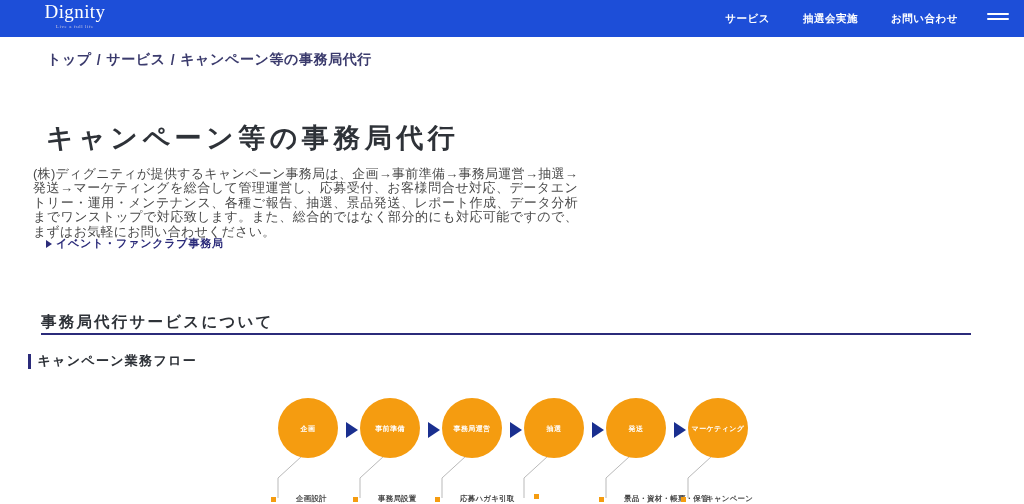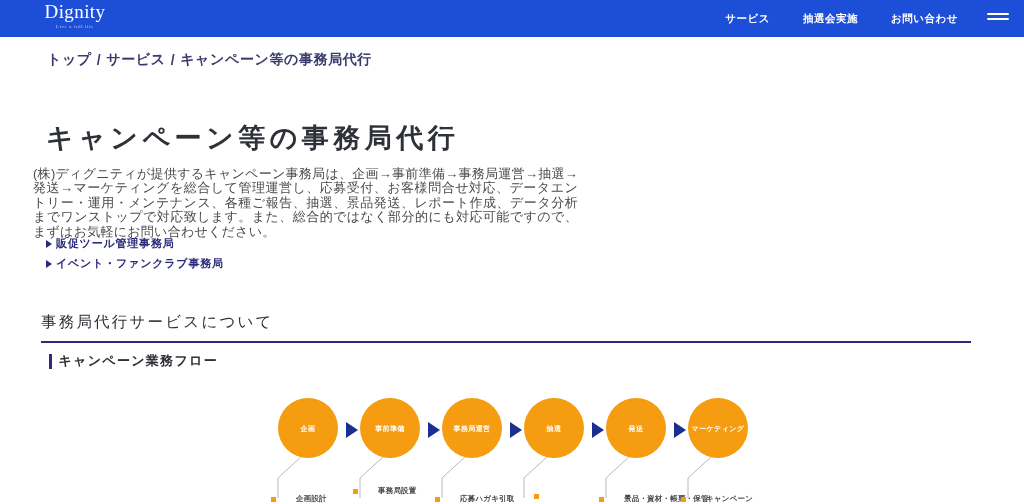--- a/index.html
+++ b/index.html
@@ -93,30 +93,30 @@
   }
   .link-text{
     font-size:11px; color:#2b2b7a; font-weight:700; letter-spacing:.8px;
   }
 
   
   .sec-head{
     position:absolute; left:41px; top:312px; width:930px;
   }
   .sec-head-text{
-    font-size:15.5px; color:#2e3238; font-weight:400;
-    letter-spacing:2.2px; padding-bottom:8px; display:block;
+    font-size:15.5px; color:#2e3238; font-weight:700;
+    letter-spacing:2.2px; display:block;
   }
   .sec-head-rule{
     height:1.5px; background:#2b2b7a; width:100%;
   }
 
   
   .sub-head{
-    position:absolute; left:49px; top:352px;
+    position:absolute; left:28px; top:352px;
     display:flex; align-items:center; gap:7px;
   }
   .sub-bar{
     width:2.5px; height:15px; background:#2b2b7a;
   }
   .sub-head-text{
     font-size:13px; color:#2e3238; font-weight:700; letter-spacing:1.3px;
   }
 
   
@@ -189,24 +189,20 @@
   <span class="crumb">サービス</span>
   <span class="crumb-sep">/</span>
   <span class="crumb current">キャンペーン等の事務局代行</span>
 </div>
 
 <h1 class="page-title">キャンペーン等の事務局代行</h1>
 
 <p class="desc">(株)ディグニティが提供するキャンペーン事務局は、企画→事前準備→事務局運営→抽選→発送→マーケティングを総合して管理運営し、応募受付、お客様問合せ対応、データエントリー・運用・メンテナンス、各種ご報告、抽選、景品発送、レポート作成、データ分析までワンストップで対応致します。また、総合的ではなく部分的にも対応可能ですので、まずはお気軽にお問い合わせください。</p>
 
 <div class="links">
-  <div class="link-row">
-    <span class="tri"></span>
-    <span class="link-text">販促ツール管理事務局</span>
-  </div>
   <div class="link-row">
     <span class="tri"></span>
     <span class="link-text">イベント・ファンクラブ事務局</span>
   </div>
 </div>
 
 <div class="sec-head">
   <span class="sec-head-text">事務局代行サービスについて</span>
   <div class="sec-head-rule"></div>
 </div>
@@ -255,21 +251,21 @@
 
     <div class="circle" style="left:688px;">
       <span class="circle-label">マーケティング</span>
     </div>
   </div>
 
   <div class="leaf" style="left:271px; top:96px;">
     <span class="leaf-dot"></span>
     <span class="leaf-text">企画設計</span>
   </div>
-  <div class="leaf" style="left:353px; top:88px;">
+  <div class="leaf" style="left:353px; top:96px;">
     <span class="leaf-dot"></span>
     <span class="leaf-text">事務局設置</span>
   </div>
   <div class="leaf" style="left:435px; top:96px;">
     <span class="leaf-dot"></span>
     <span class="leaf-text">応募ハガキ引取</span>
   </div>
   <div class="leaf" style="left:517px; top:96px;flex-direction:column;">
     <span class="leaf-dot"></span>
     <span class="leaf-text">抽選会実施</span>

